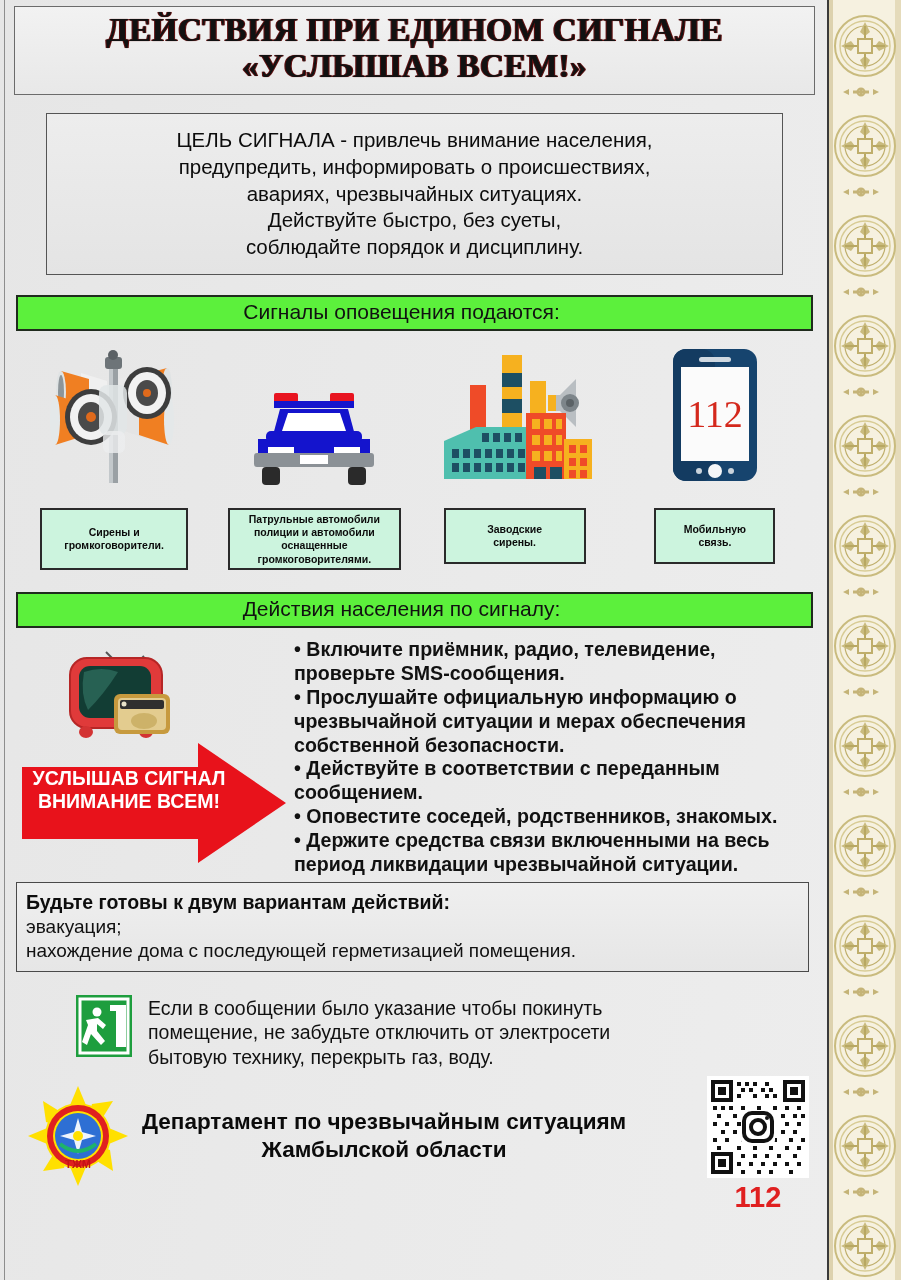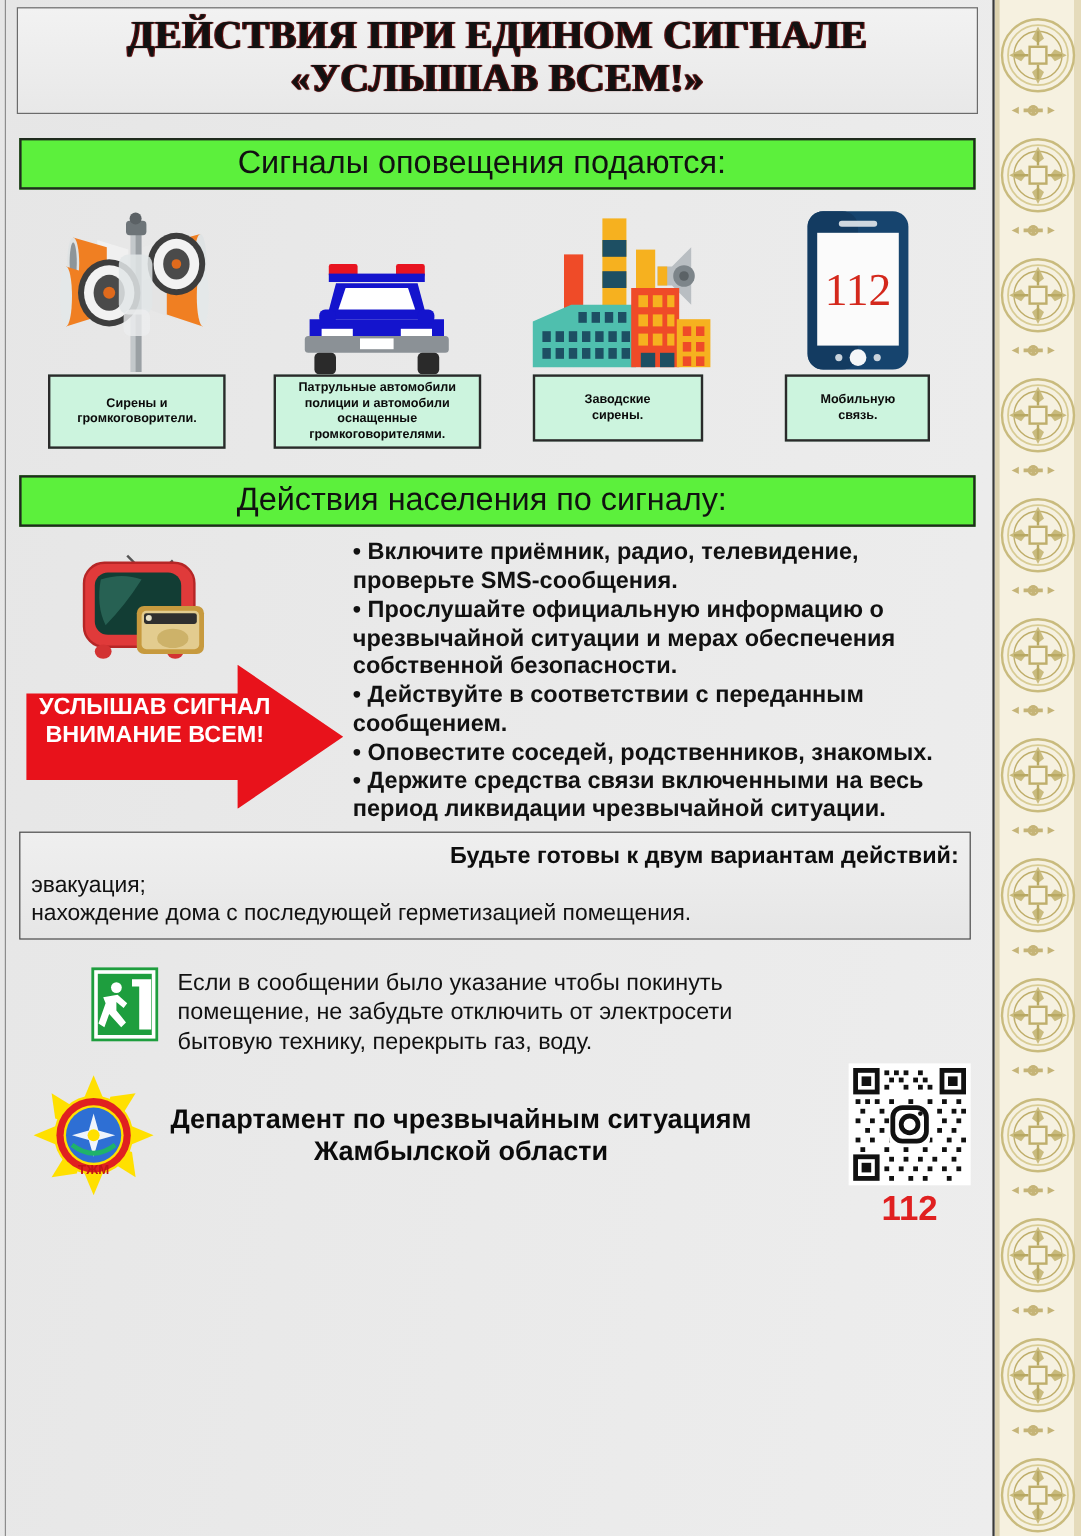--- a/index.html
+++ b/index.html
@@ -52,31 +52,31 @@
   .purpose-line{ font-size:20.5px; line-height:1.30; color:#0c0c0c; }
 
   
   .green-bar{
     margin:20px 6px 0 6px;
     background:#5cf03c;
     border:2px solid #1f2b1d;
     text-align:center;
     padding:3px 0 5px;
   }
-  .green-bar .gtext{ font-size:27px; color:#111; position:relative; left:-25px;margin-left:24px; }
+  .green-bar .gtext{ font-size:21px; color:#111; position:relative; left:-25px;margin-left:24px; }
 
   
   .sources{ display:flex; margin-top:14px; padding:0 4px; }
   .src{ flex:1; display:flex; flex-direction:column; align-items:center; }
   .src-art{ height:140px; display:flex; align-items:flex-end; justify-content:center; }
   .cap{
     background:#ccf4de; border:2px solid #2a2a2a;
     font-size:10.5px; font-weight:bold; line-height:1.25;
     color:#0b0b0b; text-align:center;
-    padding:6px 4px; margin-top:0;
+    padding:6px 4px; margin-top:23px;
     display:flex; align-items:center; justify-content:center;
   }
   .cap.c1{ width:148px; height:62px; }
   .cap.c2{ width:173px; height:62px; }
   .cap.c3{ width:142px; height:56px; }
   .cap.c4{ width:121px; height:56px; }
 
   
   .actions{ display:flex; margin-top:8px; padding:0 2px; position:relative; }
   .actions-left{ width:282px; position:relative; }
@@ -90,21 +90,21 @@
   .bullets{ flex:1; padding-right:4px; padding-top:2px;font-weight:bold; }
   .bullet{ font-size:19.6px; line-height:1.215; color:#111; text-indent:0; }
 
   
   .ready-box{
     margin:6px 10px 0 6px;
     border:1px solid #4a4a4a;
     background:linear-gradient(180deg,#efefef,#e6e6e6);
     padding:7px 9px 8px;
   }
-  .ready-head{ font-size:19.5px; font-weight:bold; color:#0d0d0d; line-height:1.26;text-align:right; }
+  .ready-head{ font-size:19.5px; font-weight:bold; color:#0d0d0d; line-height:1.26; }
   .ready-line{ font-size:19px; color:#111; line-height:1.26; }
 
   
   .exit-row{ display:flex; align-items:flex-start; margin:23px 10px 0 66px; gap:16px; }
   .exit-txt{ font-size:19.5px; line-height:1.26; color:#111; padding-top:1px; }
 
   
   .footer{ display:flex; align-items:center; margin-top:14px; padding-left:16px; position:relative; }
   .dept{ margin-left:12px; text-align:center; }
   .dept-line{ font-size:22.5px; font-weight:bold; color:#0b0b0b; line-height:1.22; }
@@ -123,20 +123,27 @@
 
 <div class="poster">
 
   <div class="content">
 
     <div class="title-box">
       <div class="title-line">ДЕЙСТВИЯ ПРИ ЕДИНОМ СИГНАЛЕ</div>
       <div class="title-line">«УСЛЫШАВ ВСЕМ!»</div>
     </div>
 
+    <div class="purpose-box">
+      <div class="purpose-line">ЦЕЛЬ СИГНАЛА - привлечь внимание населения,</div>
+      <div class="purpose-line">предупредить, информировать о происшествиях,</div>
+      <div class="purpose-line">авариях, чрезвычайных ситуациях.</div>
+      <div class="purpose-line">Действуйте быстро, без суеты,</div>
+      <div class="purpose-line">соблюдайте порядок и дисциплину.</div>
+    </div>
 
     <div class="green-bar">
       <span class="gtext">Сигналы оповещения подаются:</span>
     </div>
 
     <div class="sources">
 
       <div class="src">
         <div class="src-art">
           <svg width="170" height="140" viewBox="0 0 170 140">

